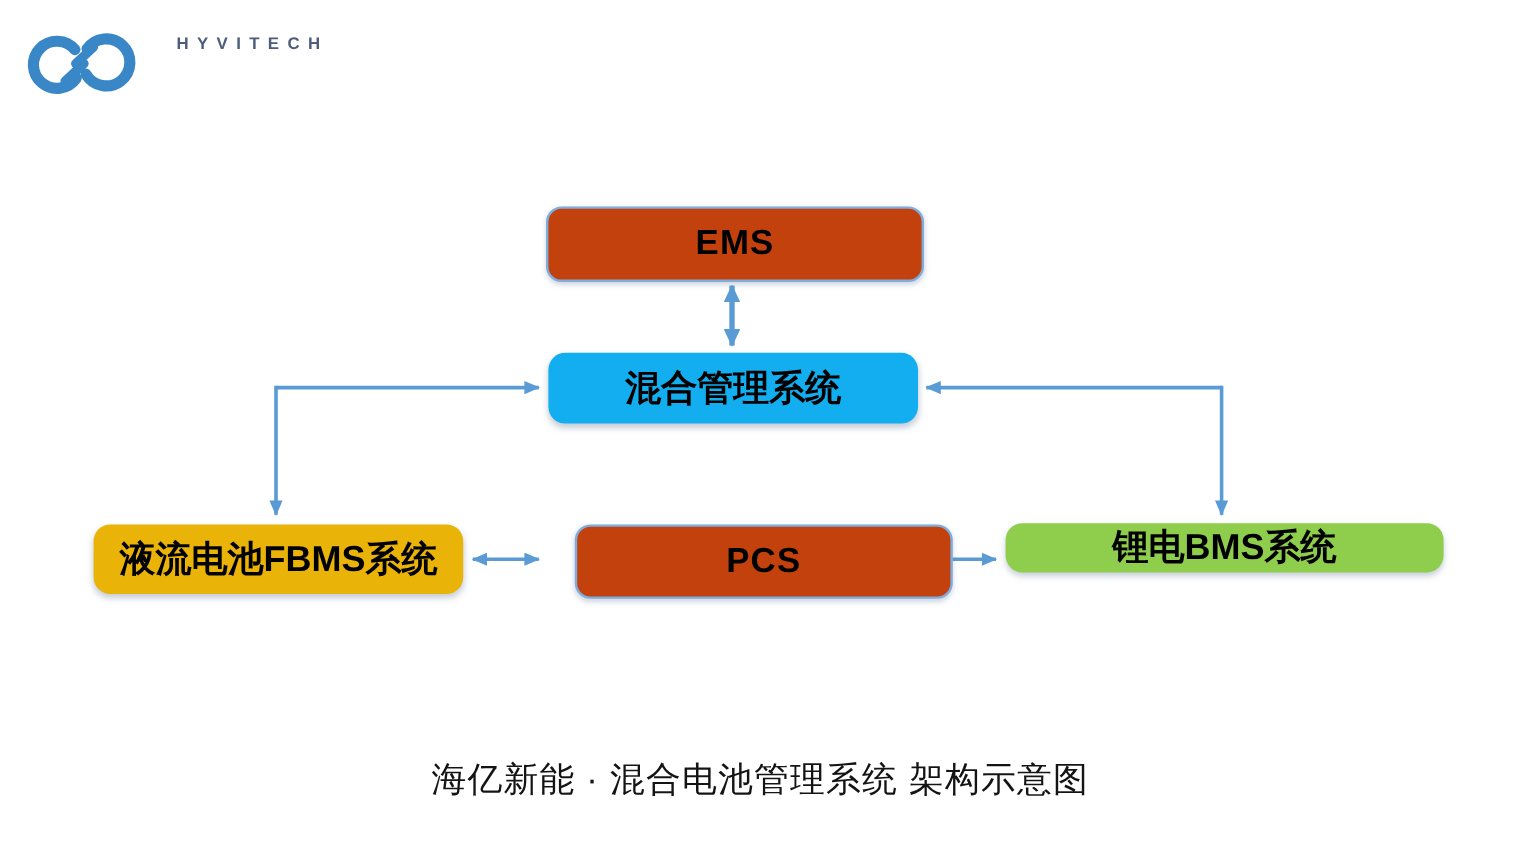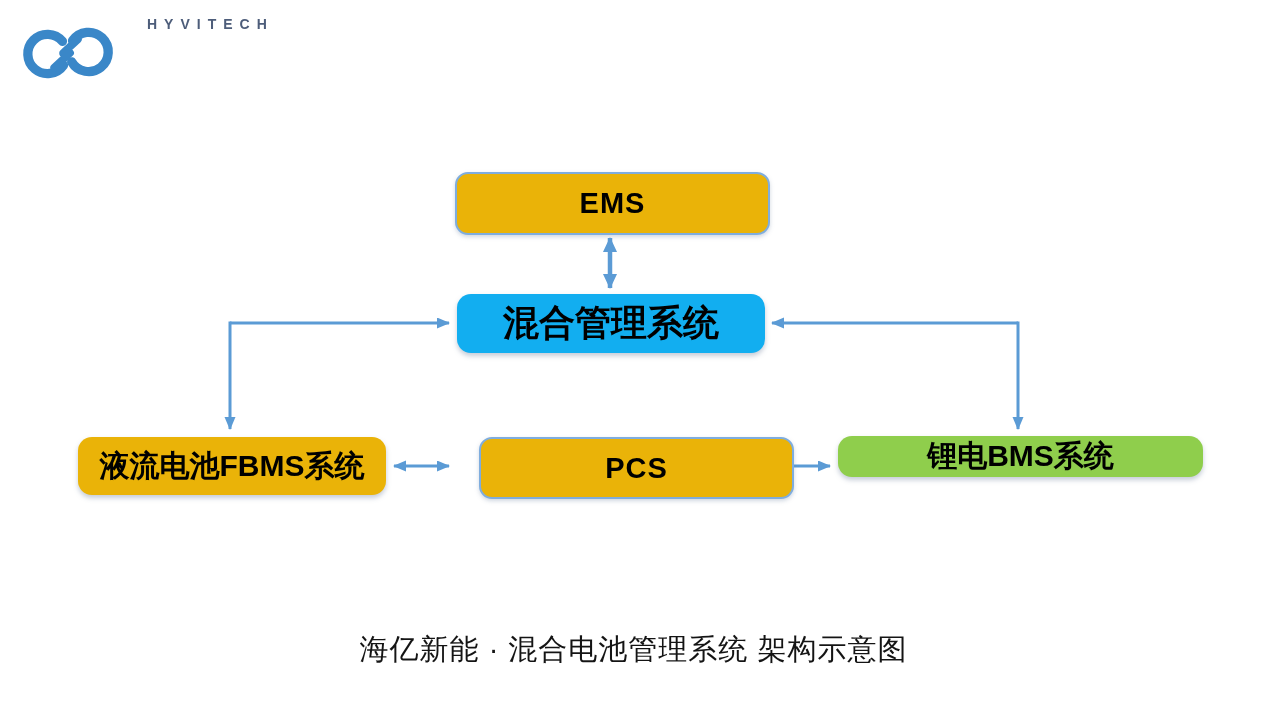--- a/index.html
+++ b/index.html
@@ -11,36 +11,36 @@
 
   
   .brand{position:absolute;left:18px;top:12px;display:flex;align-items:flex-start;}
   .brand-icon{width:102px;height:82px;}
   .brand-text{margin-left:20px;display:flex;flex-direction:column;align-items:center;}
   .brand-name{
     font-size:37px;line-height:44px;margin-top:14px;
     color:#2c3a55;font-weight:500;letter-spacing:3px;white-space:nowrap;
   }
   .brand-tagline{
-    font-size:14px;margin-top:4px;color:#4d5d7a;font-weight:600;
+    font-size:14px;margin-top:16px;color:#4d5d7a;font-weight:600;
     letter-spacing:7px;text-indent:7px;white-space:nowrap;
   }
 
   
   .node{
     position:absolute;display:flex;align-items:center;justify-content:center;
     border-radius:14px;color:#000;font-weight:700;white-space:nowrap;
     box-shadow:0 3px 5px rgba(90,110,140,.35);
   }
   .node-outline{
-    background:#eab308;border:2px solid #7fadde;border-radius:13px;
+    background:#c2410c;border:2px solid #7fadde;border-radius:13px;
     box-shadow:0 2px 4px rgba(120,140,170,.35);
     font-size:29px;letter-spacing:1px;
   }
-  .node-blue  {background:#12aef0;font-size:36px;}
+  .node-blue  {background:#12aef0;font-size:30px;}
   .node-orange{background:#eab308;font-size:30px;text-align:right;}
   .node-green {background:#8fce4c;font-size:30px;}
 
   .node-ems   {left:455px;top:172px;width:311px;height:59px;}
   .node-hybrid{left:457px;top:294px;width:308px;height:59px;}
   .node-fbms  {left:78px; top:437px;width:308px;height:58px;}
   .node-pcs   {left:479px;top:437px;width:311px;height:58px;}
   .node-bms   {left:838px;top:436px;width:365px;height:41px;}
 
   

